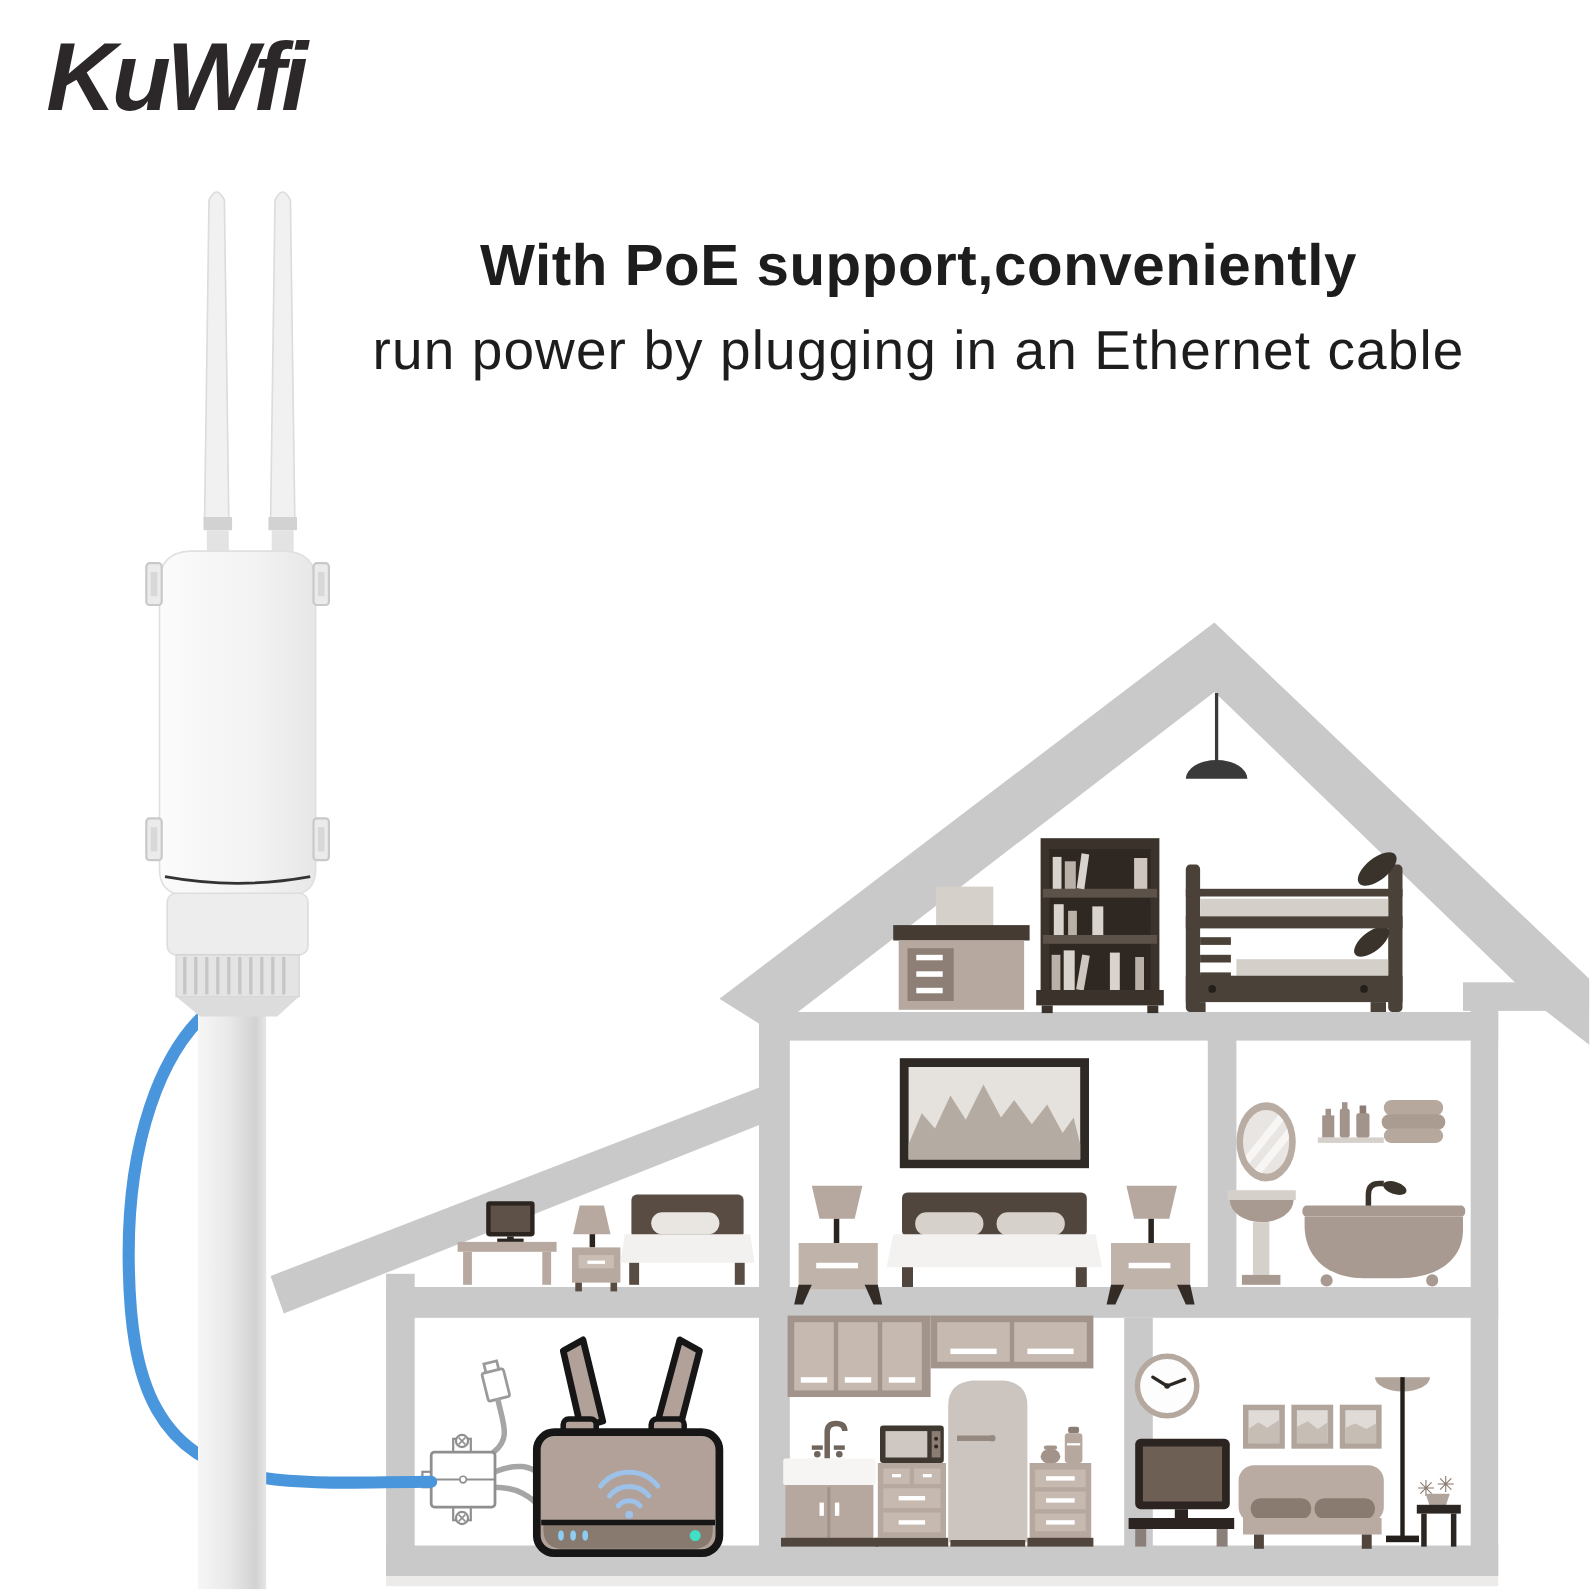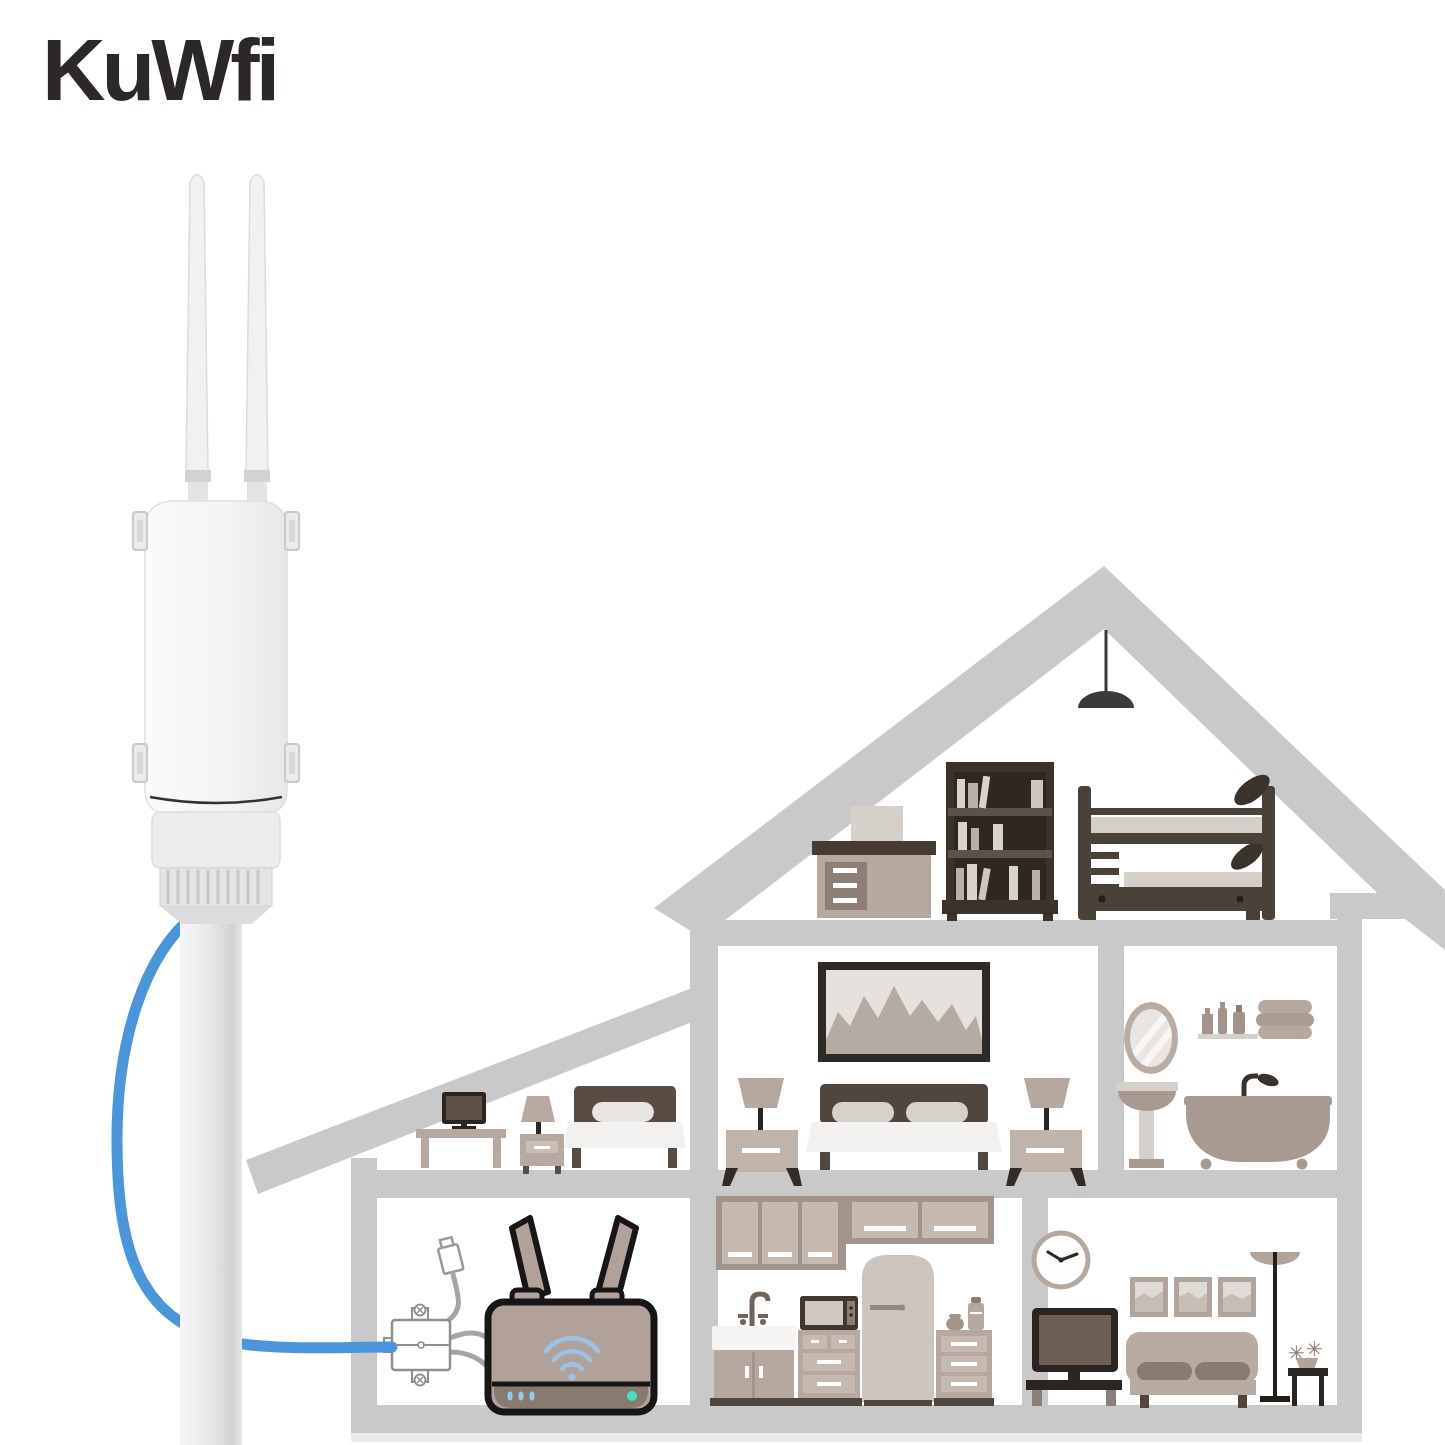--- a/index.html
+++ b/index.html
@@ -13,21 +13,21 @@
     --watermark-gray:#8a8a8a;
     --furniture-dark:#3a322b;
     --furniture-taupe:#a2948a;
     --furniture-light:#c5b9b0;
   }
   html,body{margin:0;padding:0;background:#fff;}
   #canvas{position:relative;width:1445px;height:1445px;background:#fff;overflow:hidden;
           font-family:"Liberation Sans",sans-serif;}
   #scene{position:absolute;left:0;top:0;}
   .logo{position:absolute;left:42px;top:26px;font-size:88px;font-weight:700;
-        letter-spacing:-4px;color:#2c282a;line-height:1;}
+        letter-spacing:-4px;color:#2c282a;line-height:1;font-style:italic;}
   .headline{position:absolute;left:240px;top:210px;width:1190px;text-align:center;color:var(--text-black);}
   .headline .l1{font-size:53px;font-weight:700;letter-spacing:0.5px;line-height:1.2;}
   .headline .l2{font-size:50px;font-weight:400;letter-spacing:1px;margin-top:14px;line-height:1.2;}
   .watermark{position:absolute;left:412px;top:570px;font-family:"Liberation Serif",serif;
              font-size:97px;color:var(--watermark-gray);opacity:0.33;letter-spacing:1px;
              white-space:nowrap;pointer-events:none;}
   .st{fill:var(--house-gray);}
   .cableB{stroke:var(--accent-blue-cable);stroke-width:11;fill:none;stroke-linecap:round;}
   .cableG{stroke:#a5a5a5;stroke-width:5;fill:none;stroke-linecap:round;}
   .wifiA{stroke:var(--wifi-blue);stroke-width:4.5;fill:none;stroke-linecap:round;}
@@ -446,14 +446,18 @@
           </g>
           <polygon points="160,906 272,906 252,924 182,924" fill="#dcdcdc"></polygon>
         </g>
       </g>
     </g>
   </svg>
 
 
   <div class="logo">KuWfi</div>
 
+  <div class="headline">
+    <div class="l1">With PoE support,conveniently</div>
+    <div class="l2">run power by plugging in an Ethernet cable</div>
+  </div>
 
 </div>
 
 </body></html>

